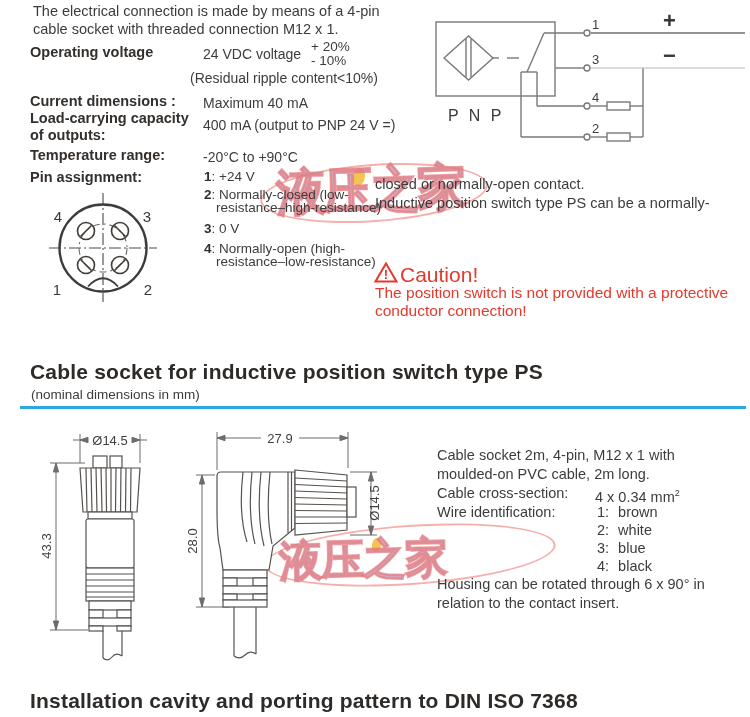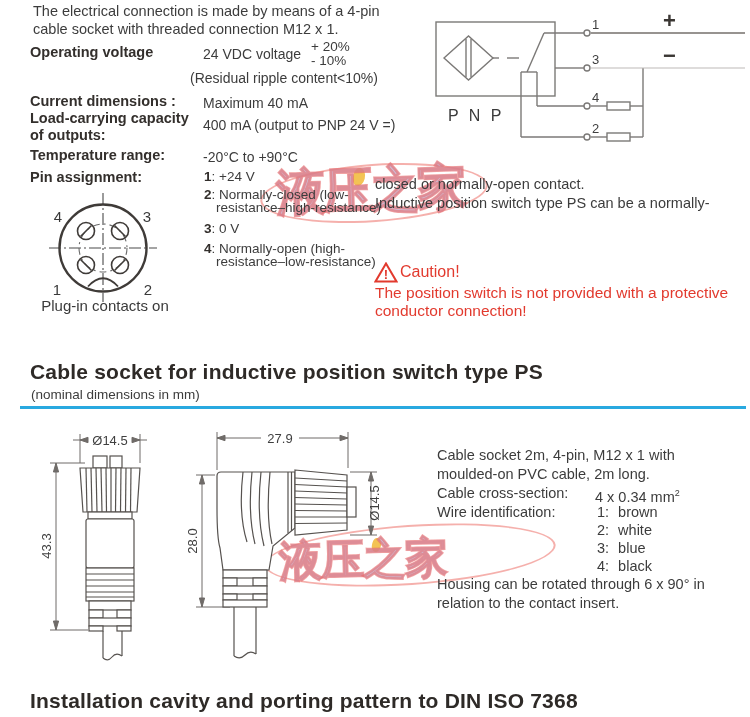--- a/index.html
+++ b/index.html
@@ -89,21 +89,20 @@
           <line x1="45.5" y1="69.5" x2="56.5" y2="80.5"></line>
         <circle cx="85" cy="75" r="8.5"></circle>
           <line x1="79.5" y1="80.5" x2="90.5" y2="69.5"></line>
       </g>
       <text x="23" y="32" font-size="15" fill="#3a3a3a" text-anchor="middle">4</text>
       <text x="112" y="32" font-size="15" fill="#3a3a3a" text-anchor="middle">3</text>
       <text x="22" y="105" font-size="15" fill="#3a3a3a" text-anchor="middle">1</text>
       <text x="113" y="105" font-size="15" fill="#3a3a3a" text-anchor="middle">2</text>
     </svg>
     <div class="abs cap" style="left:25px;top:297px;width:160px;white-space:normal;">
-      <div>Plug-in contacts on</div>
     </div>
 
     <svg class="abs" style="left:420px;top:8px;" width="330" height="145" viewBox="0 0 330 145">
       <g stroke="#7b7977" stroke-width="1.4" fill="none">
         <rect x="16" y="14" width="119" height="74"></rect>
         <polygon points="24,50 48.5,28 73,50 48.5,72"></polygon>
         <line x1="46" y1="31" x2="46" y2="69"></line>
           <line x1="51" y1="31" x2="51" y2="69"></line>
         <line x1="73" y1="50" x2="79" y2="50"></line>
           <line x1="87" y1="50" x2="99" y2="50"></line>
@@ -140,21 +139,21 @@
 
     <div class="abs t145" style="left:375px;top:175px;">
       <div>closed or normally-open contact.</div>
       <div>Inductive position switch type PS can be a normally-</div>
     </div>
 
     <svg class="abs" style="left:374px;top:262px;" width="24" height="21" viewBox="0 0 24 21">
       <polygon points="12,1.5 22.5,19.5 1.5,19.5" fill="none" stroke="#e23a2e" stroke-width="2"></polygon>
       <text x="12" y="17" font-size="13" font-weight="bold" fill="#e23a2e" text-anchor="middle">!</text>
     </svg>
-    <div class="abs red" style="left:400px;top:263px;font-size:16px;">Caution!</div>
+    <div class="abs red" style="left:400px;top:263px;font-size:21px;">Caution!</div>
     <div class="abs red" style="left:375px;top:284px;font-size:15.5px;">The position switch is not provided with a protective</div>
     <div class="abs red" style="left:375px;top:302px;font-size:15.5px;">conductor connection!</div>
 
     <div class="abs h2" style="left:30px;top:360px;">Cable socket for inductive position switch type PS</div>
     <div class="abs" style="left:31px;top:387px;font-size:13.5px;">(nominal dimensions in mm)</div>
     <div class="rule" style="left:20px;top:406px;width:726px;"></div>
 
     <svg class="abs" style="left:40px;top:428px;" width="155" height="267" viewBox="0 0 155 267">
       <g stroke="#6f6b68" stroke-width="1">
         <line x1="40" y1="6" x2="40" y2="35"></line>

